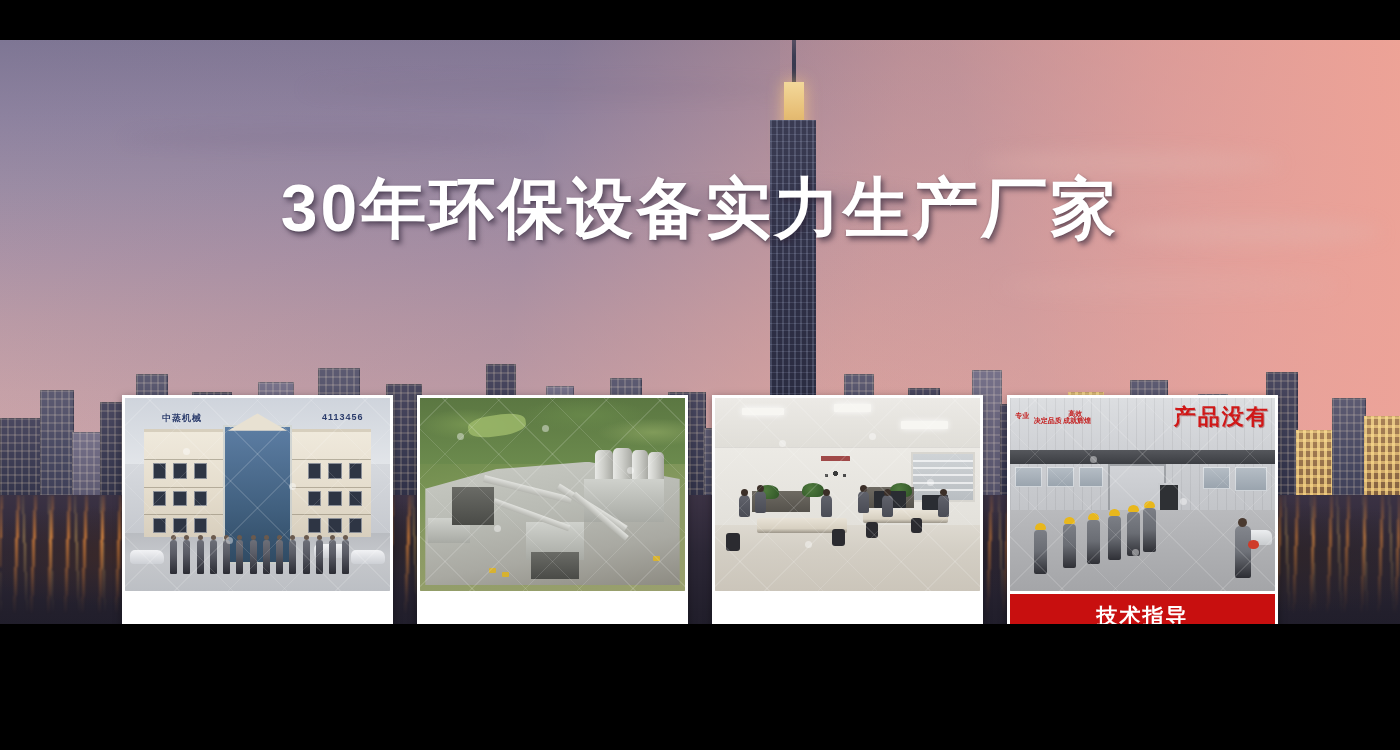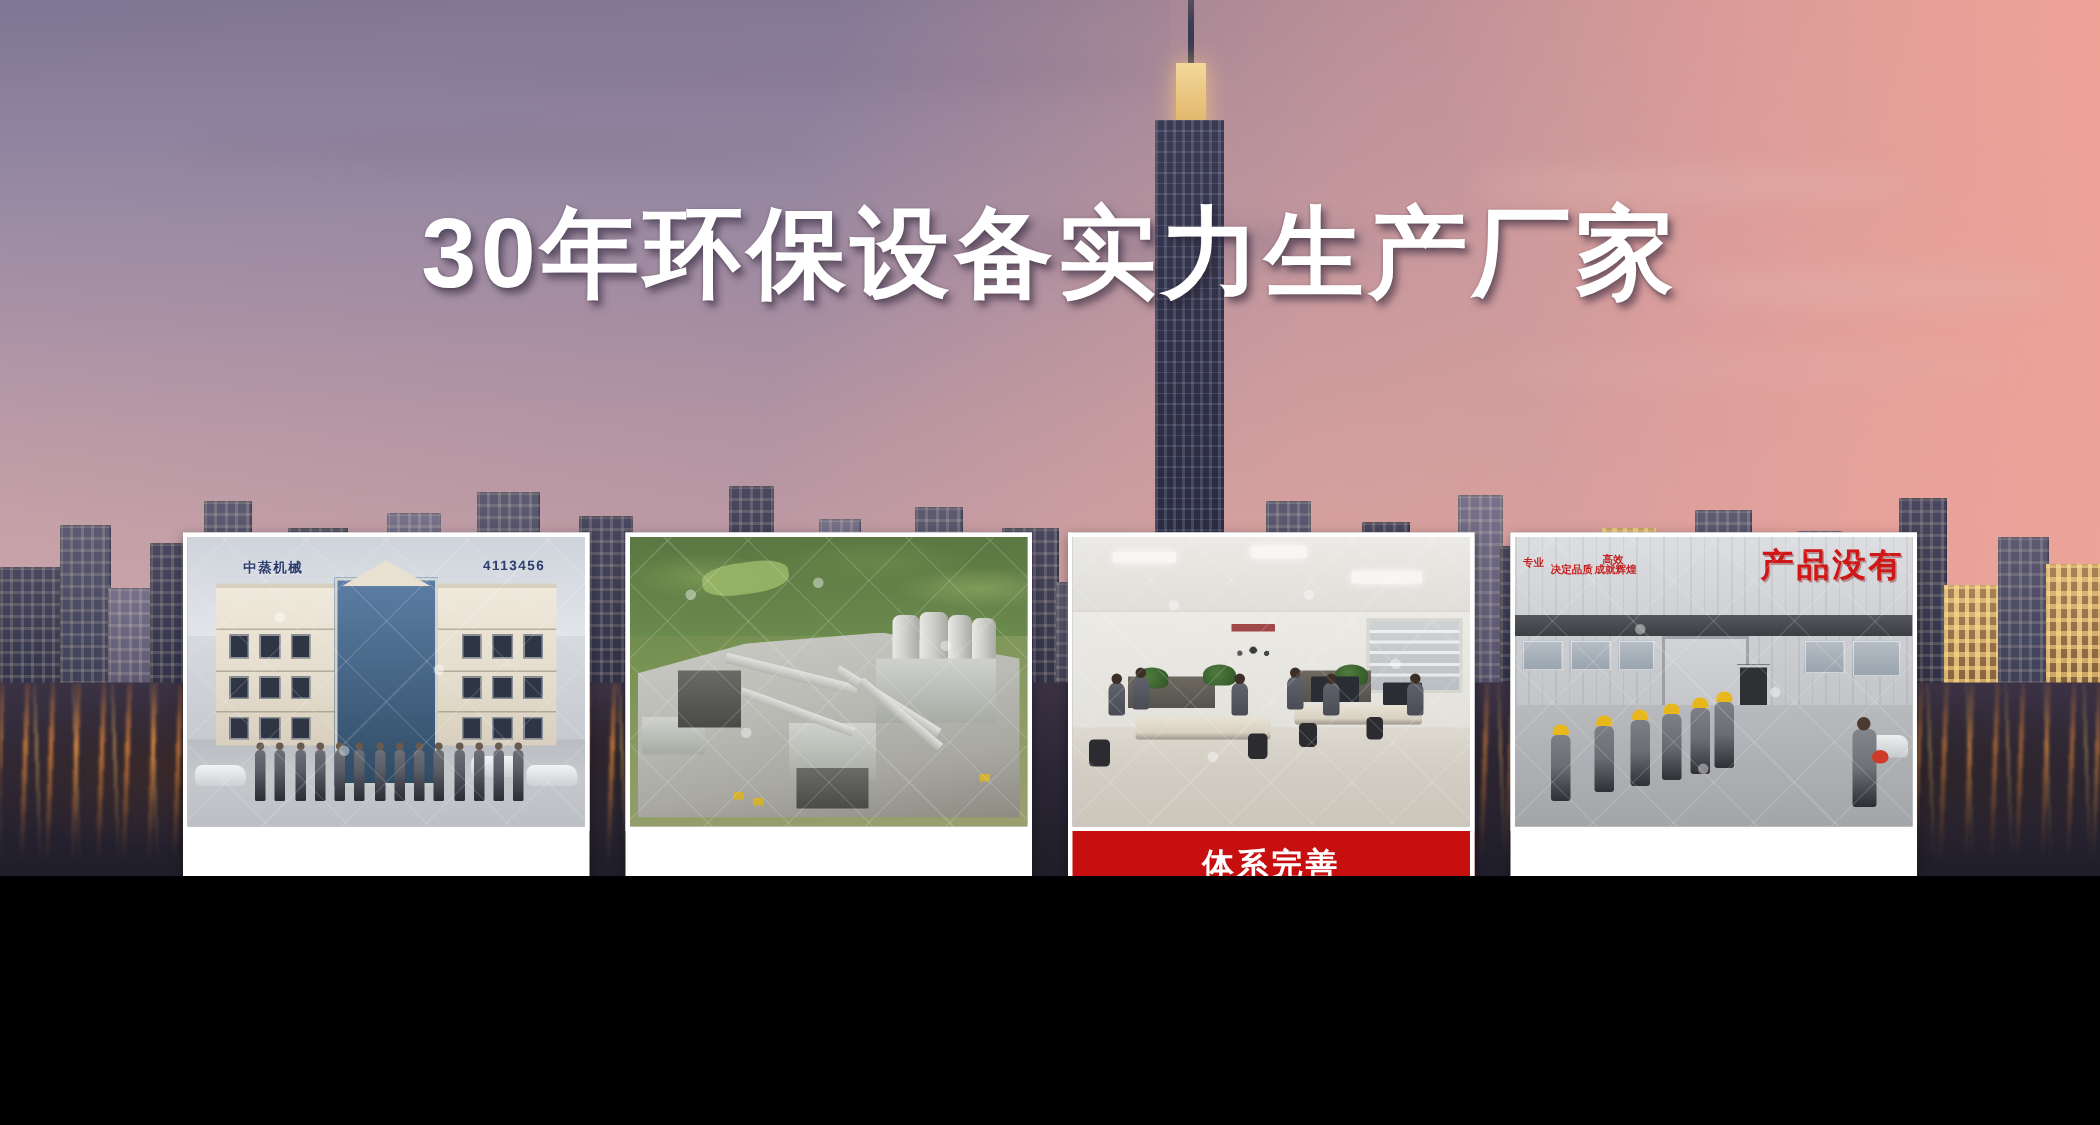--- a/index.html
+++ b/index.html
@@ -1,20 +1,20 @@
 <!DOCTYPE html>
 <html><head>
 <meta charset="utf-8">
 <style>
   * { margin:0; padding:0; box-sizing:border-box; }
   html,body { width:1400px; height:750px; overflow:hidden; background:#000; }
   body { font-family:"Liberation Sans","DejaVu Sans",sans-serif; }
 
   .banner{
-    position:relative; width:1400px; height:584px; overflow:hidden;
+    position:relative; width:1400px; height:584px; overflow:hidden;margin-top:40px;
   }
 
   
   .sky{
     position:absolute; left:0; top:0; width:1400px; height:430px;
     background:
       linear-gradient(100deg,
         rgba(128,118,150,0.0) 0%,
         rgba(150,125,150,0.25) 38%,
         rgba(226,160,150,0.55) 62%,
@@ -612,21 +612,20 @@
           <div class="p3-chair" style="left:57%;top:64%;width:12px;height:16px"></div>
           <div class="p3-chair" style="left:74%;top:62%;width:11px;height:15px"></div>
         </div>
         <div class="wm">
           <div class="wm-dot" style="left:24%;top:22%"></div>
           <div class="wm-dot" style="left:58%;top:18%"></div>
           <div class="wm-dot" style="left:80%;top:42%"></div>
           <div class="wm-dot" style="left:34%;top:74%"></div>
         </div>
       </div>
-      <div class="card-caption">体系完善</div>
     </div>
 
     <div class="card">
       <div class="card-photo">
         <div class="p4">
           <div class="p4-fac"></div>
           <div class="p4-red">产品没有</div>
           <div class="p4-slog" style="left:2%;top:7%">
             <span>专业</span>
           </div>
@@ -657,16 +656,17 @@
           <div class="p4-worker" style="left:50%;bottom:20%"></div>
           <div class="p4-boss"></div>
           <div class="p4-helmet"></div>
         </div>
         <div class="wm">
           <div class="wm-dot" style="left:30%;top:30%"></div>
           <div class="wm-dot" style="left:64%;top:52%"></div>
           <div class="wm-dot" style="left:46%;top:78%"></div>
         </div>
       </div>
+      <div class="card-caption">技术指导</div>
     </div>
 
   </div>
 </div>
 
 </body></html>

